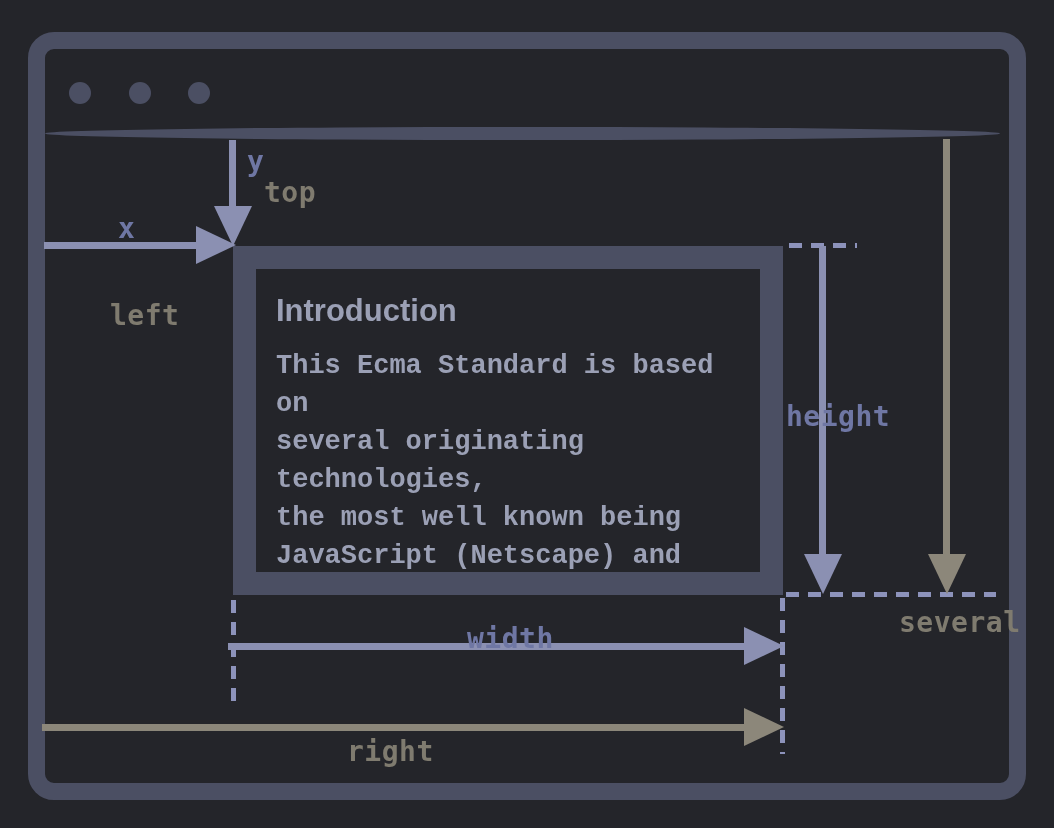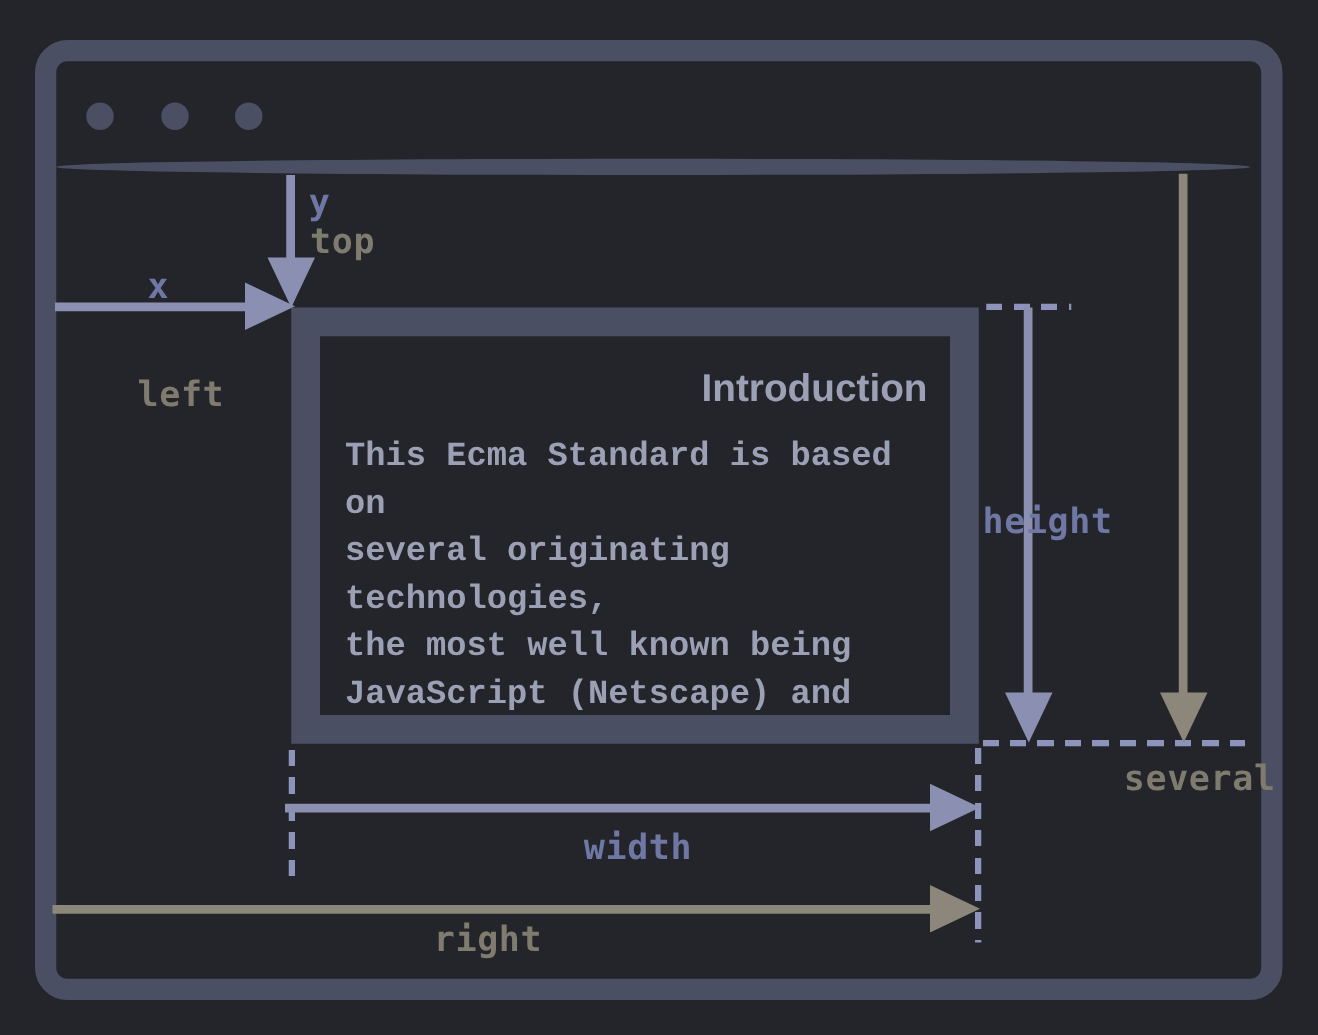--- a/index.html
+++ b/index.html
@@ -46,21 +46,21 @@
     background:var(--background);
     overflow:hidden;
   }
   .element-content{
     padding:10px 18px 0 20px;
     font-family:"Liberation Sans","DejaVu Sans",sans-serif;
     color:var(--content-text);
   }
   .element-heading{
     margin:12px 0 0 0;
-    font-size:31px;line-height:39px;font-weight:bold;text-align:right;
+    font-size:31px;line-height:39px;font-weight:bold;
   }
   .element-body{
     margin:17px 0 0 0;
     font-size:27px;line-height:38px;font-weight:bold;
     white-space:pre-line;
     font-family:Liberation Mono, monospace;
   }
 
   
   .shaft{background:var(--arrow-primary);}
@@ -94,26 +94,26 @@
   .guide-left{left:231px;top:600px;height:108px;}
 
   
   .lbl{
     font-size:28px;font-weight:bold;line-height:1;
     letter-spacing:0.5px;
     color:var(--label-primary);
   }
   .lbl.gray{color:var(--label-secondary);}
   .y-lbl{left:247px;top:148px;}
-  .top-lbl{left:248px;top:179px;}
+  .top-lbl{left:264px;top:179px;}
   .x-lbl{left:118px;top:215px;}
   .left-lbl{left:110px;top:258px;margin-top:44px;}
   .height-lbl{left:786px;top:403px;}
   .bottom-lbl{left:899px;top:609px;}
-  .width-lbl{left:467px;top:664px;}
+  .width-lbl{left:467px;top:625px;}
   .right-lbl{left:347px;top:738px;}
 </style>
 </head>
 <body>
 
 <div id="canvas">
 
   <div class="abs browser-frame"></div>
   <div class="abs dot" style="left:69px"></div>
   <div class="abs dot" style="left:129px"></div>

